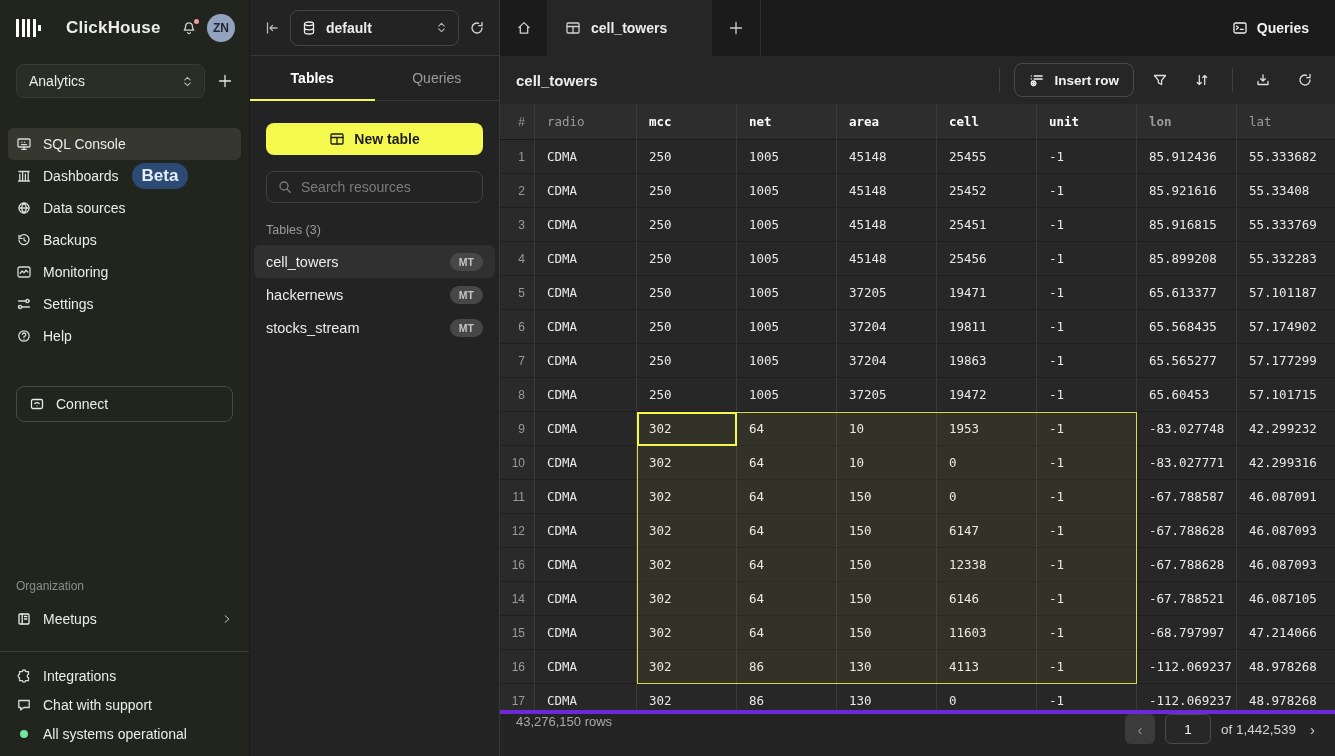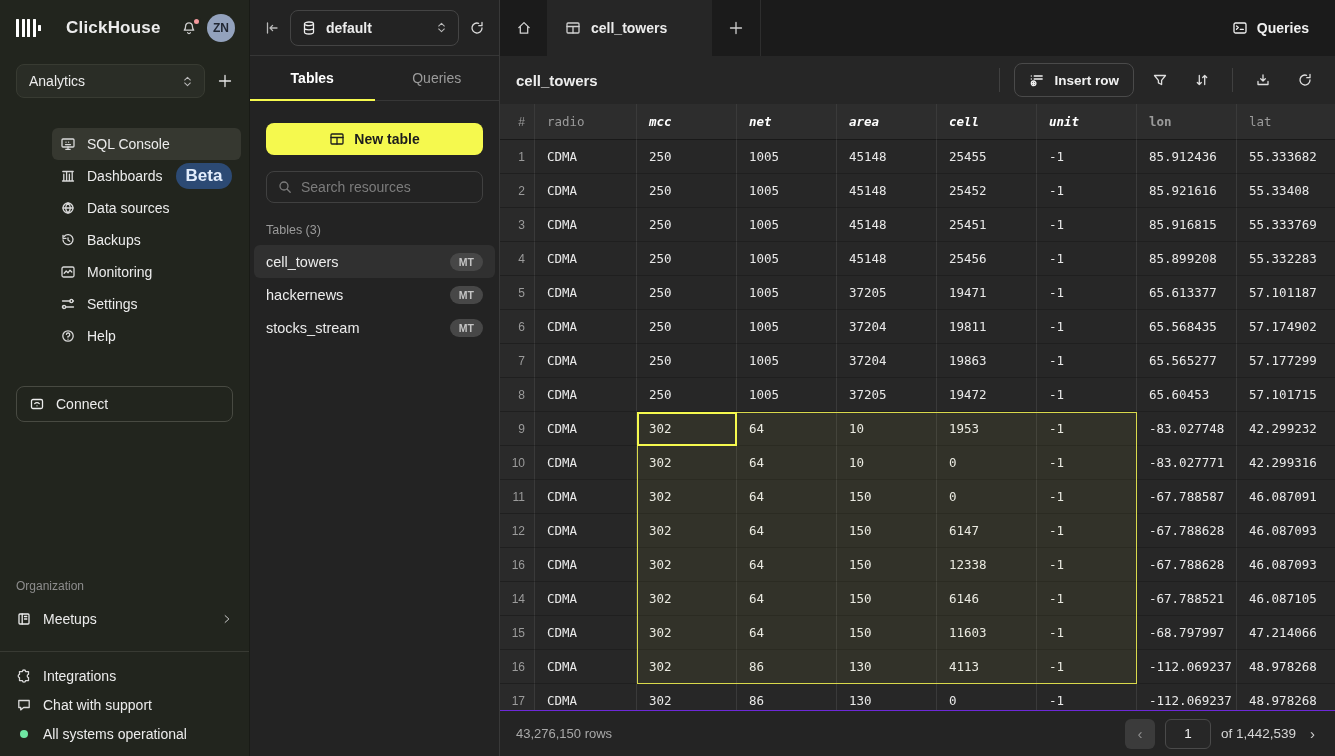--- a/index.html
+++ b/index.html
@@ -24,21 +24,21 @@
   .bell { position:relative; color:#cfcfcf; }
   .bell .dot { position:absolute; top:-3px; right:-4px; width:9px; height:9px;
                border-radius:50%; background:#f49a9d; border:2px solid #22251e; }
   .avatar { width:28px; height:28px; border-radius:50%; background:#93a2bd; color:#212733;
             font-size:12px; font-weight:700; display:flex; align-items:center; justify-content:center; }
   .ws-row { display:flex; align-items:center; gap:12px; padding:8px 16px 4px 16px; }
   .ws-select { flex:1; height:34px; background:#2a2d26; border:1px solid #383b32; border-radius:8px;
                display:flex; align-items:center; padding:0 10px 0 12px; font-size:14px; cursor:pointer; }
   .ws-select .ic { margin-left:auto; color:#b9b9b9; width:13px; height:13px; }
   .plus-btn { color:#e6e6e6; }
-  .nav { margin-top:12px; padding:14px 8px; display:flex; flex-direction:column;margin-left:44px; }
+  .nav { margin-top:12px; padding:14px 8px; display:flex; flex-direction:column; }
   .nav-item { height:32px; display:flex; align-items:center; gap:11px; padding:0 8px;
               border-radius:6px; font-size:14px; color:#ececec; cursor:pointer; }
   .nav-item .ic { color:#d9d9d9; }
   .nav-item.active { background:#363830; }
   .badge-beta { margin-left:2px; background:#2c4a74; color:#e3edfc; font-size:17px; font-weight:700;
                 padding:3px 10px; border-radius:999px; }
   .connect-btn { margin:20px 16px 0 16px; height:36px; border:1px solid #484a42; border-radius:8px;
                  display:flex; align-items:center; gap:11px; padding:0 12px; font-size:14px; cursor:pointer; }
   .sb-spacer { flex:1; }
   .org-label { padding:0 16px; font-size:12px; color:#8d8d8d; margin-bottom:10px; }
@@ -108,32 +108,32 @@
 
   
   .gridwrap { flex:1; position:relative; overflow:hidden; background:#272727; }
   .g-row { display:flex; height:34px; }
   .g-row.head { height:36px; background:#2d2d2d; }
   .g-cell { display:flex; align-items:center; padding-left:12px;
             border-right:1px solid #3a3a3a; border-bottom:1px solid #1f1f1f;
             font-family:"DejaVu Sans Mono", monospace; font-size:12.5px; color:#e9e9e9;
             white-space:nowrap; overflow:hidden; }
   .g-row.head .g-cell { background:#2d2d2d; color:#9b9b9b; border-bottom:1px solid #191919; }
-  .g-row.head .g-cell.selcol { color:#ffffff; font-weight:700;font-style:italic; }
+  .g-row.head .g-cell.selcol { color:#ffffff; font-weight:700; }
   .g-gutter { width:35px; flex:0 0 35px; justify-content:flex-end; padding:0 9px 0 0;
               background:#2a2a2a; color:#9b9b9b; font-family:"Liberation Sans", sans-serif;
               font-size:12px; }
   .g-last { flex:1; border-right:none; }
   .sel-overlay { position:absolute; border:1px solid #d9d94b; background:rgba(246,250,84,0.055);
                  pointer-events:none; }
   .sel-active { position:absolute; border:2px solid #f5f94e; pointer-events:none; }
 
   
-  .gfooter { height:46px; flex:0 0 46px; background:#242424; border-top:1px solid #6d28d9;
-             display:flex; align-items:center; padding:0 16px; }
+  .gfooter { height:46px; flex:0 0 46px; background:#242424; border-top:4px solid #6d28d9;
+             display:flex; align-items:flex-start; padding:0 16px; }
   .rowcount { color:#a9a9a9; font-size:13px; }
   .pager { margin-left:auto; display:flex; align-items:center; gap:10px; }
   .pg-prev { width:30px; height:30px; background:#3b3b3b; border-radius:6px; color:#8f8f8f;
              display:flex; align-items:center; justify-content:center; font-size:15px; cursor:pointer; }
   .pg-input { width:46px; height:30px; background:#272727; border:1px solid #4a4a4a; border-radius:6px;
               color:#f1f1f1; text-align:center; font-size:13.5px; font-family:inherit; }
   .pg-total { color:#d6d6d6; font-size:13.5px; }
   .pg-next { color:#cfcfcf; font-size:15px; padding:0 4px; cursor:pointer; }
 </style>
 </head>

